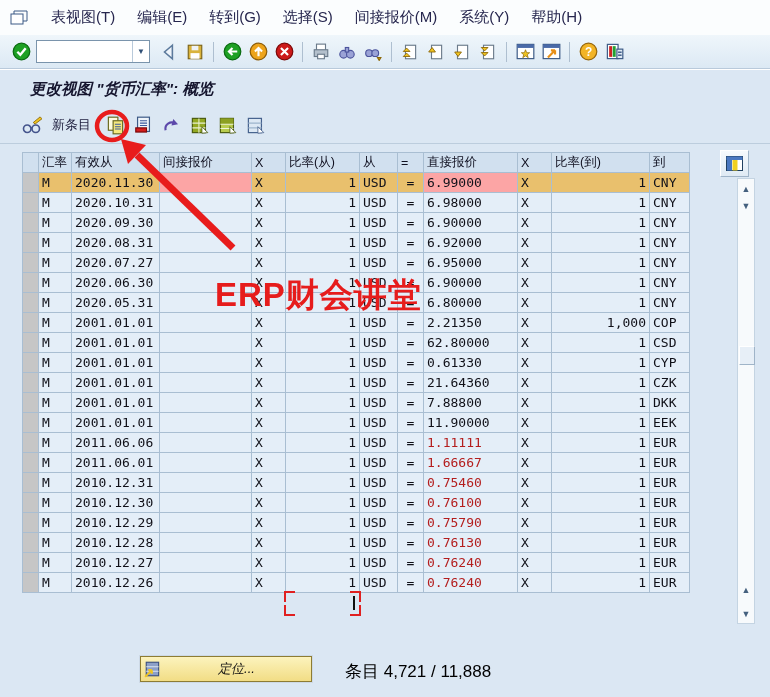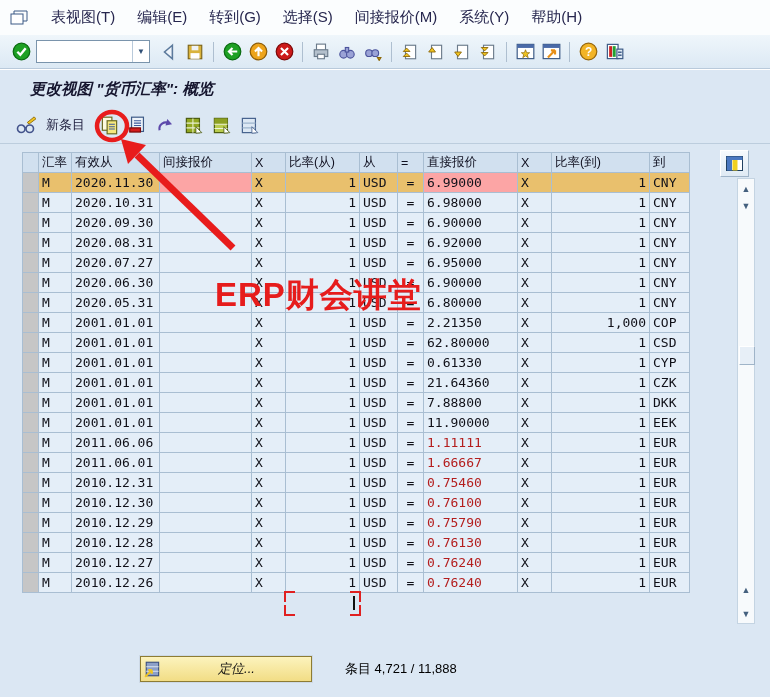--- a/index.html
+++ b/index.html
@@ -20,21 +20,21 @@
   .combo{width:112px;height:21px;background:#fff;border:1px solid #7a94ac;display:flex;
          align-items:center;justify-content:flex-end;margin:0 6px 0 2px;}
   .combo .dd{font-size:8px;color:#2f4f76;padding:0 4px;border-left:1px solid #b9cadb;height:100%;
              display:flex;align-items:center;}
   
   .titlebar{position:absolute;left:0;top:69px;width:770px;height:38px;border-top:1px solid #fff;
             display:flex;align-items:center;}
   .page-title{font-size:15.5px;font-weight:bold;font-style:italic;color:#15152e;margin-left:30px;}
   
   .apptoolbar{position:absolute;left:0;top:107px;width:770px;height:37px;
-              border-bottom:1px solid #bccddd;display:flex;align-items:center;padding-left:12px;
+              border-bottom:1px solid #bccddd;display:flex;align-items:center;padding-left:18px;
               box-sizing:border-box;}
   .abtn{width:22px;height:22px;display:flex;align-items:center;justify-content:center;margin:0 3px;}
   .newentries{font-size:13px;color:#1c1c3c;margin:0 10px 0 6px;white-space:nowrap;}
   
   .gridwrap{position:absolute;left:22px;top:152px;}
   table.rates{border-collapse:collapse;table-layout:fixed;background:#e4eef8;}
   table.rates th,table.rates td{border:1px solid #a9bed2;padding:0 3px;height:20px;
         font-size:13px;overflow:hidden;white-space:nowrap;box-sizing:border-box;}
   table.rates th{background:#d1e0ef;font-weight:normal;font-size:12.5px;color:#101020;text-align:left;}
   table.rates td{font-family:"DejaVu Sans Mono","Liberation Mono",monospace;color:#101018;background:#e4eef8;}
@@ -55,21 +55,21 @@
            border:1px solid #c4d4e2;box-sizing:border-box;}
   .sarrow{position:absolute;left:0;width:16px;height:14px;font-size:9px;color:#44607e;
           display:flex;align-items:center;justify-content:center;}
   .sthumb{position:absolute;left:1px;top:167px;width:14px;height:17px;background:#e7eff7;
           border:1px solid #9fb4c8;border-top-color:#fff;border-left-color:#fff;}
   
   .posbtn{position:absolute;left:140px;top:656px;width:170px;height:24px;
           background:linear-gradient(#fcf3bd,#f2dd85);border:1px solid #8d7c33;
           box-shadow:0 0 0 1px #cdd9e6;display:flex;align-items:center;font-size:13px;color:#101010;font-style:italic;}
   .posbtn .lbl{flex:1;text-align:center;}
-  .entries{position:absolute;left:345px;top:660px;font-size:13px;color:#000;}
+  .entries{position:absolute;left:345px;top:660px;font-size:17px;color:#000;}
   
   .overlay{position:absolute;left:0;top:0;width:770px;height:697px;pointer-events:none;z-index:40;}
   .adtext{position:absolute;left:215px;top:273px;font-size:33px;font-weight:bold;color:#e61c1c;
           letter-spacing:1px;z-index:41;pointer-events:none;white-space:nowrap;}
   .bracket{position:absolute;left:284px;top:591px;width:77px;height:25px;z-index:41;pointer-events:none;}
   .bracket i{position:absolute;width:9px;height:9px;border:2px solid #e02020;}
   .bracket .tl{left:0;top:0;border-right:none;border-bottom:none;}
   .bracket .tr{right:0;top:0;border-left:none;border-bottom:none;}
   .bracket .bl{left:0;bottom:0;border-right:none;border-top:none;}
   .bracket .br{right:0;bottom:0;border-left:none;border-top:none;}

